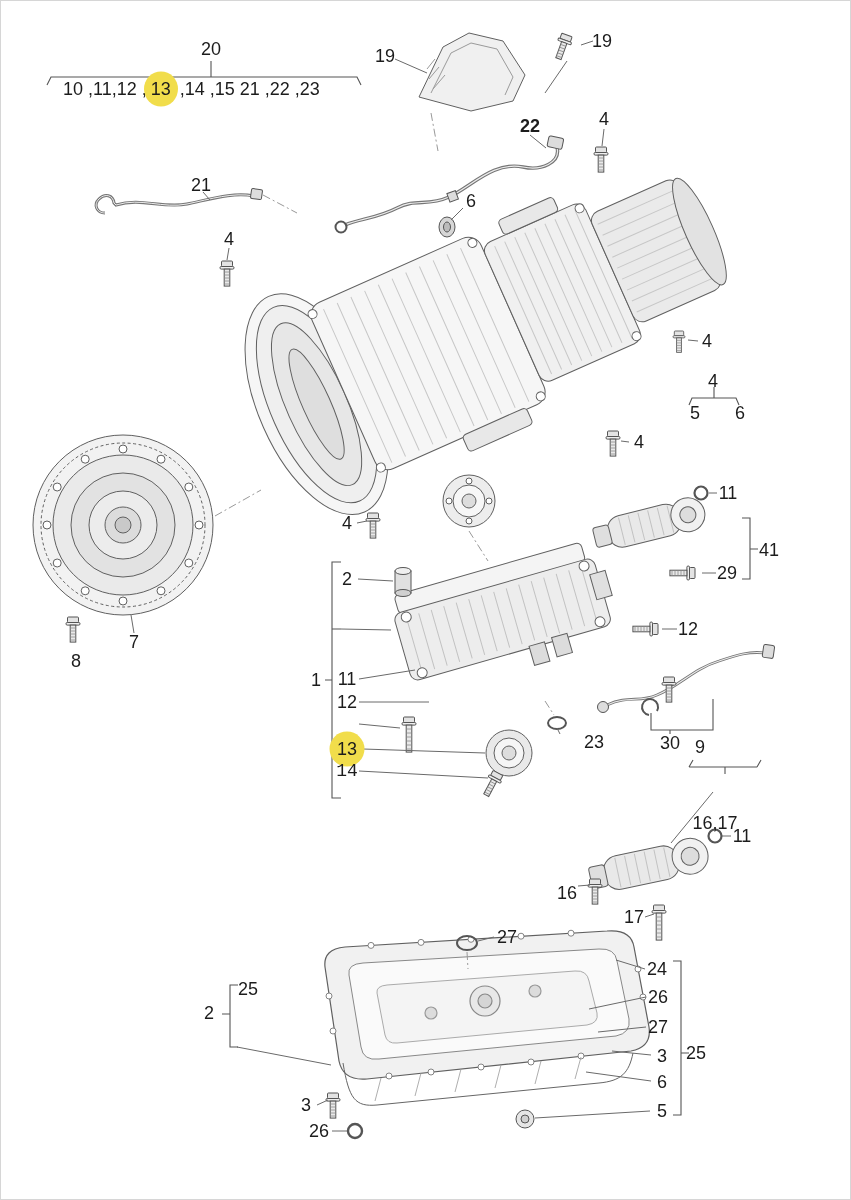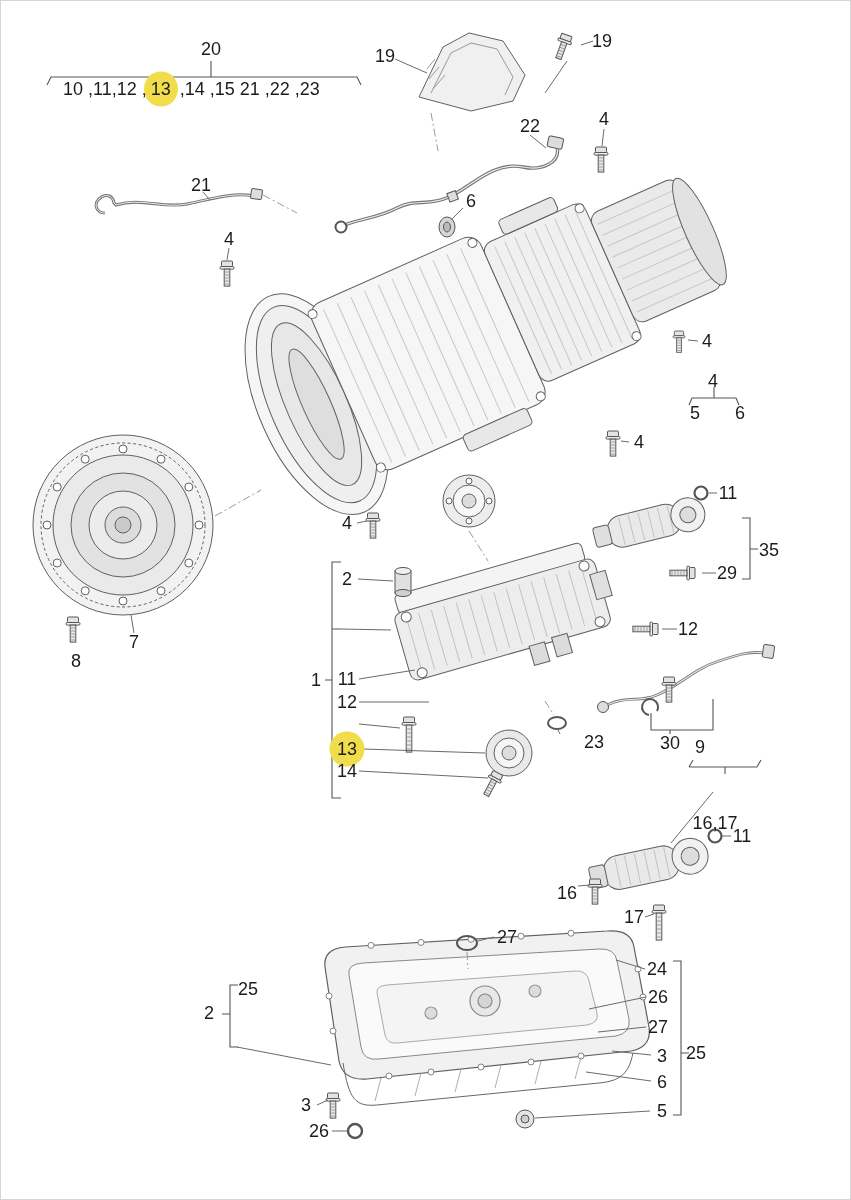--- a/index.html
+++ b/index.html
@@ -298,44 +298,44 @@
       <path d="M237 984 L229 984 L229 1046 L237 1046 M229 1013 L221 1013"></path>
     </g>
   </svg>
 
   <div id="top-list" style="left: 62px; top: 88px;"><span class="seg">10 ,11,12 ,</span><span class="seg hl">13</span><span class="seg"> ,14 ,15 21 ,22 ,23</span></div>
 
   <div id="callout-layer">
       <div class="callout" style="left: 210px; top: 48px;">20</div>
       <div class="callout" style="left: 384px; top: 55px;">19</div>
       <div class="callout" style="left: 601px; top: 40px;">19</div>
-      <div class="callout" style="left: 529px; top: 125px;">22</div>
+      <div class="callout" style="left: 529px; top: 125px; font-weight: bold;">22</div>
       <div class="callout" style="left: 603px; top: 118px;">4</div>
       <div class="callout" style="left: 200px; top: 184px;">21</div>
       <div class="callout" style="left: 470px; top: 200px;">6</div>
       <div class="callout" style="left: 228px; top: 238px;">4</div>
       <div class="callout" style="left: 706px; top: 340px;">4</div>
       <div class="callout" style="left: 712px; top: 380px;">4</div>
       <div class="callout" style="left: 694px; top: 412px;">5</div>
       <div class="callout" style="left: 739px; top: 412px;">6</div>
       <div class="callout" style="left: 638px; top: 441px;">4</div>
       <div class="callout" style="left: 346px; top: 522px;">4</div>
       <div class="callout" style="left: 133px; top: 641px;">7</div>
       <div class="callout" style="left: 75px; top: 660px;">8</div>
       <div class="callout" style="left: 346px; top: 578px;">2</div>
       <div class="callout" style="left: 727px; top: 492px;">11</div>
-      <div class="callout" style="left: 768px; top: 549px;">35</div>
+      <div class="callout" style="left: 768px; top: 549px;">41</div>
       <div class="callout" style="left: 726px; top: 572px;">29</div>
       <div class="callout" style="left: 687px; top: 628px;">12</div>
       <div class="callout" style="left: 315px; top: 679px;">1</div>
       <div class="callout" style="left: 346px; top: 678px;">11</div>
       <div class="callout" style="left: 346px; top: 701px;">12</div>
       <div class="callout" style="left: 346px; top: 743px;">15</div>
       <div class="callout hl" style="left: 346px; top: 748px;">13</div>
-      <div class="callout" style="left: 346px; top: 770px;">14</div>
+      <div class="callout" style="left: 346px; top: 770px; font-family: Liberation Mono, monospace;">14</div>
       <div class="callout" style="left: 593px; top: 741px;">23</div>
       <div class="callout" style="left: 669px; top: 742px;">30</div>
       <div class="callout" style="left: 699px; top: 746px;">9</div>
       <div class="callout" style="left: 714px; top: 822px;">16,17</div>
       <div class="callout" style="left: 741px; top: 835px;">11</div>
       <div class="callout" style="left: 566px; top: 885px; margin-top: 7px;">16</div>
       <div class="callout" style="left: 633px; top: 916px;">17</div>
       <div class="callout" style="left: 506px; top: 936px;">27</div>
       <div class="callout" style="left: 656px; top: 968px;">24</div>
       <div class="callout" style="left: 657px; top: 996px;">26</div>

